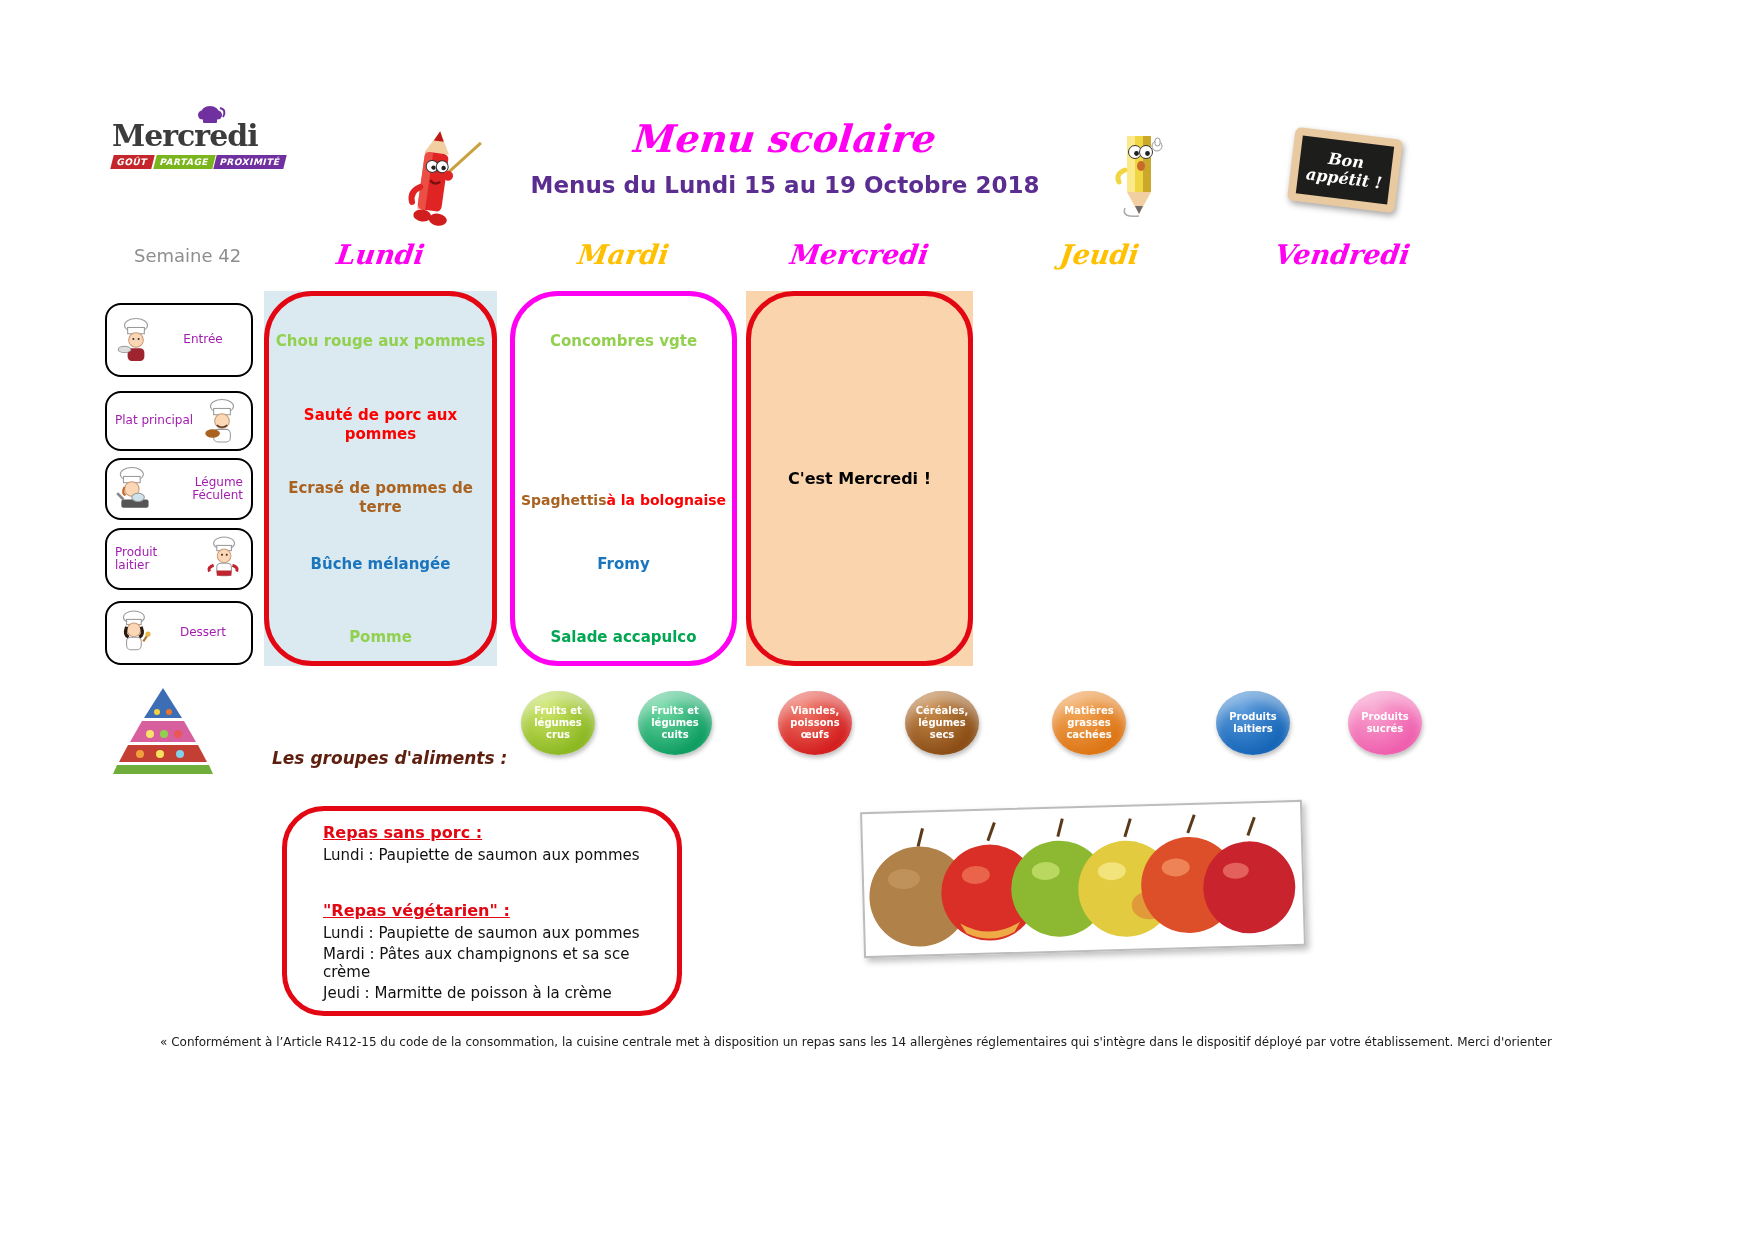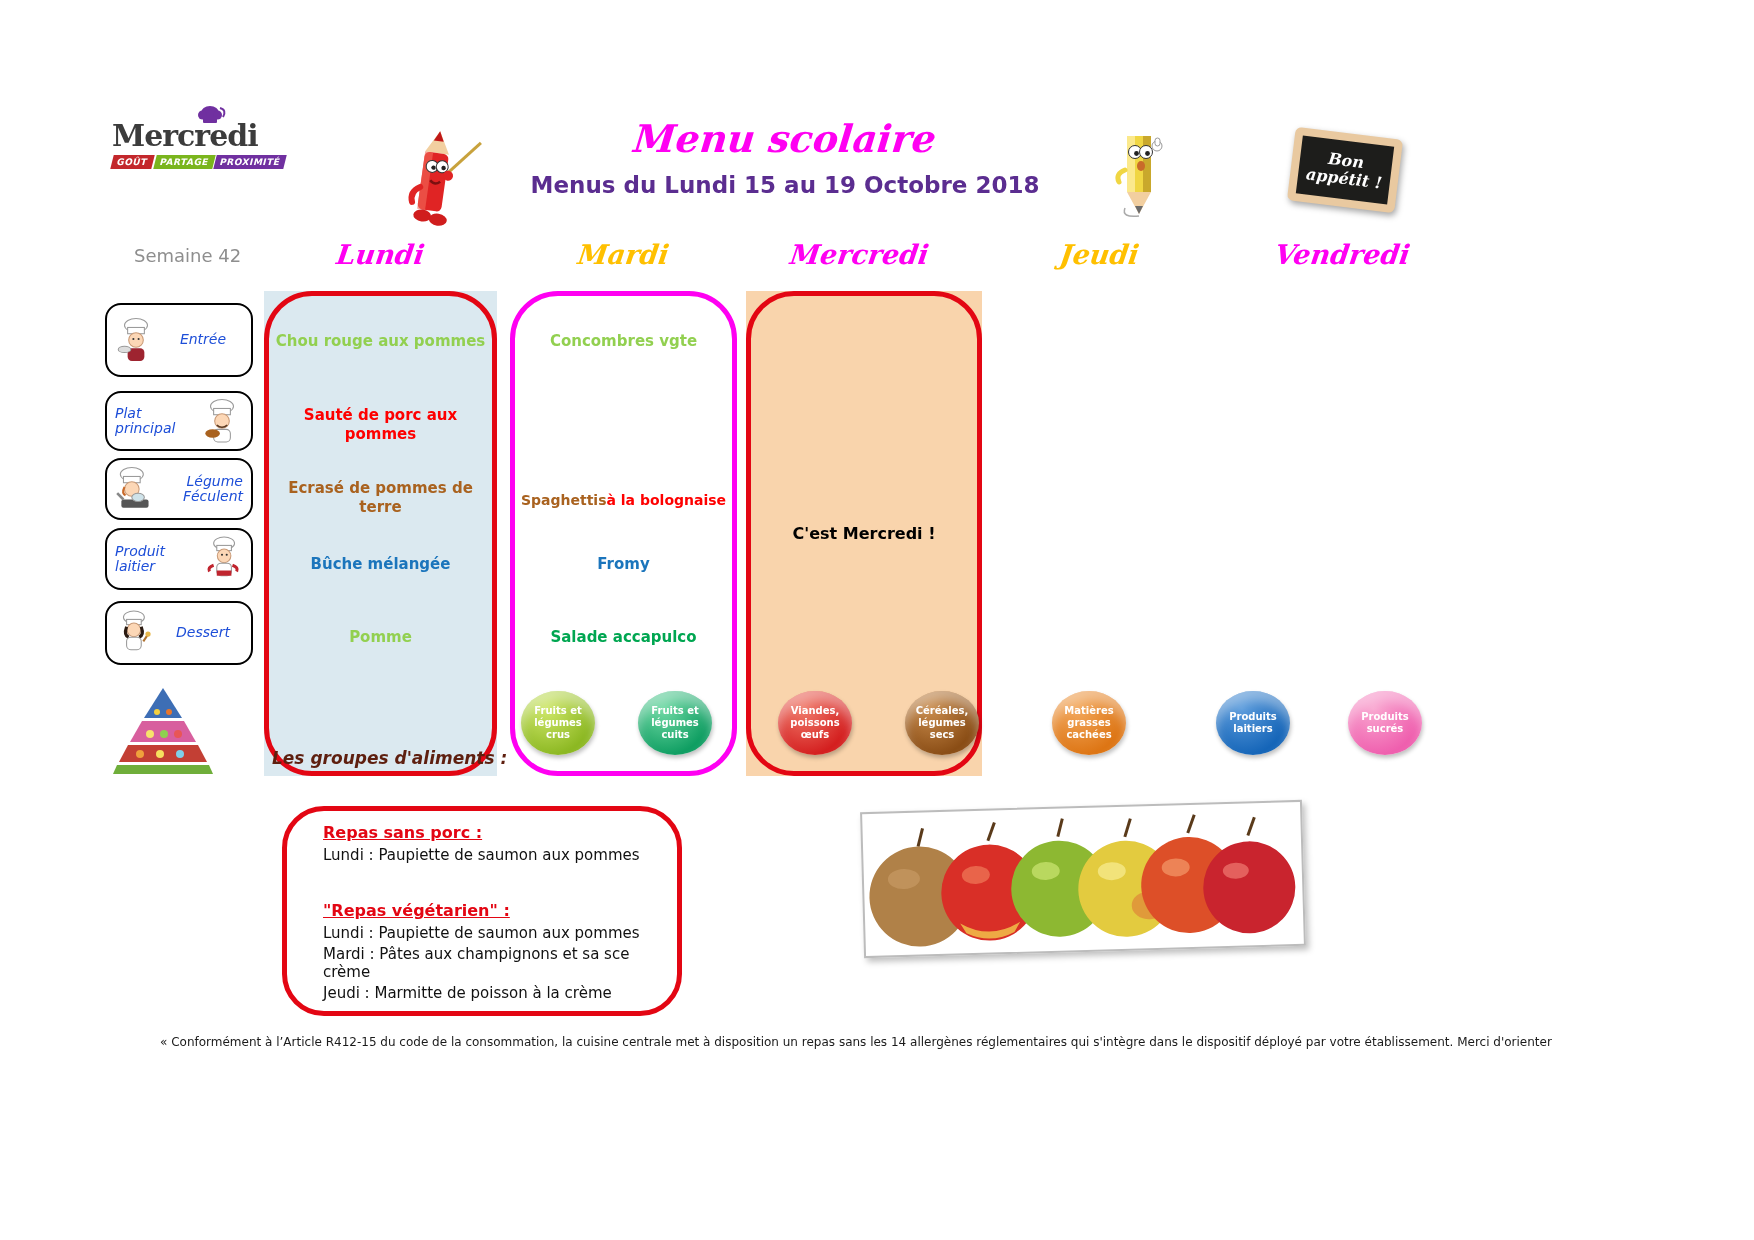--- a/index.html
+++ b/index.html
@@ -34,26 +34,26 @@
 
   .day-header{top:239px;height:32px;text-align:center;
      font-family:"DejaVu Serif","Liberation Serif",serif;font-style:italic;font-weight:bold;
      font-size:27px;transform:skewX(-8deg);}
   .day-magenta{color:#ff00f2;}
   .day-gold{color:#ffc000;}
 
   
   .cat-box{left:105px;width:148px;border:2px solid #000;border-radius:16px;background:#fff;
      display:flex;align-items:center;padding:0 8px;box-sizing:border-box;gap:6px;}
-  .cat-label{font-size:14px;color:#1d4ed8;line-height:1.1;font-style:italic;}
+  .cat-label{font-size:12px;color:#a21caf;line-height:1.1;}
   .cat-right{justify-content:space-between;}
   .chef-icon{flex:0 0 auto;}
 
   
-  .col-wrap{top:291px;height:485px;}
+  .col-wrap{top:291px;height:375px;}
   .col-sq-bg{position:absolute;inset:0;}
   .col-border{position:absolute;inset:0;border:5px solid;border-radius:48px;box-sizing:border-box;}
   .b-red{border-color:#e30613;}
   .b-magenta{border-color:#ff00f2;}
   .bg-blue{background:#dbe9f0;}
   .bg-peach{background:#f9d4ac;}
   .slot{position:absolute;left:8px;right:8px;display:flex;align-items:center;justify-content:center;
         text-align:center;font-weight:bold;font-size:15px;line-height:1.25;}
   .slot-entree{top:28px;height:44px;}
   .slot-plat{top:103px;height:62px;}
@@ -259,21 +259,21 @@
     <div class="col-border b-magenta"></div>
     <div class="slot slot-entree c-green-light">Concombres vgte</div>
     <div class="slot slot-mid">
       <span class="c-brown">Spaghettis</span>
         <span class="c-red"> à la bolognaise</span>
     </div>
     <div class="slot slot-laitier c-blue">Fromy</div>
     <div class="slot slot-dessert c-green-dark">Salade accapulco</div>
   </div>
 
-  <div class="abs col-wrap" style="left:746px;width:227px;padding-left:9px;">
+  <div class="abs col-wrap" style="left:746px;width:227px;">
     <div class="col-sq-bg bg-peach"></div>
     <div class="col-border b-red"></div>
     <div class="slot slot-center c-black">C'est Mercredi !</div>
   </div>
 
 
 
   <svg class="abs" id="pyramid" width="102" height="90" viewBox="0 0 102 90">
     <polygon points="51,2 70,32 32,32" fill="#3d6eb5"></polygon>
     <polygon points="30,35 72,35 84,56 18,56" fill="#d85f9e"></polygon>

